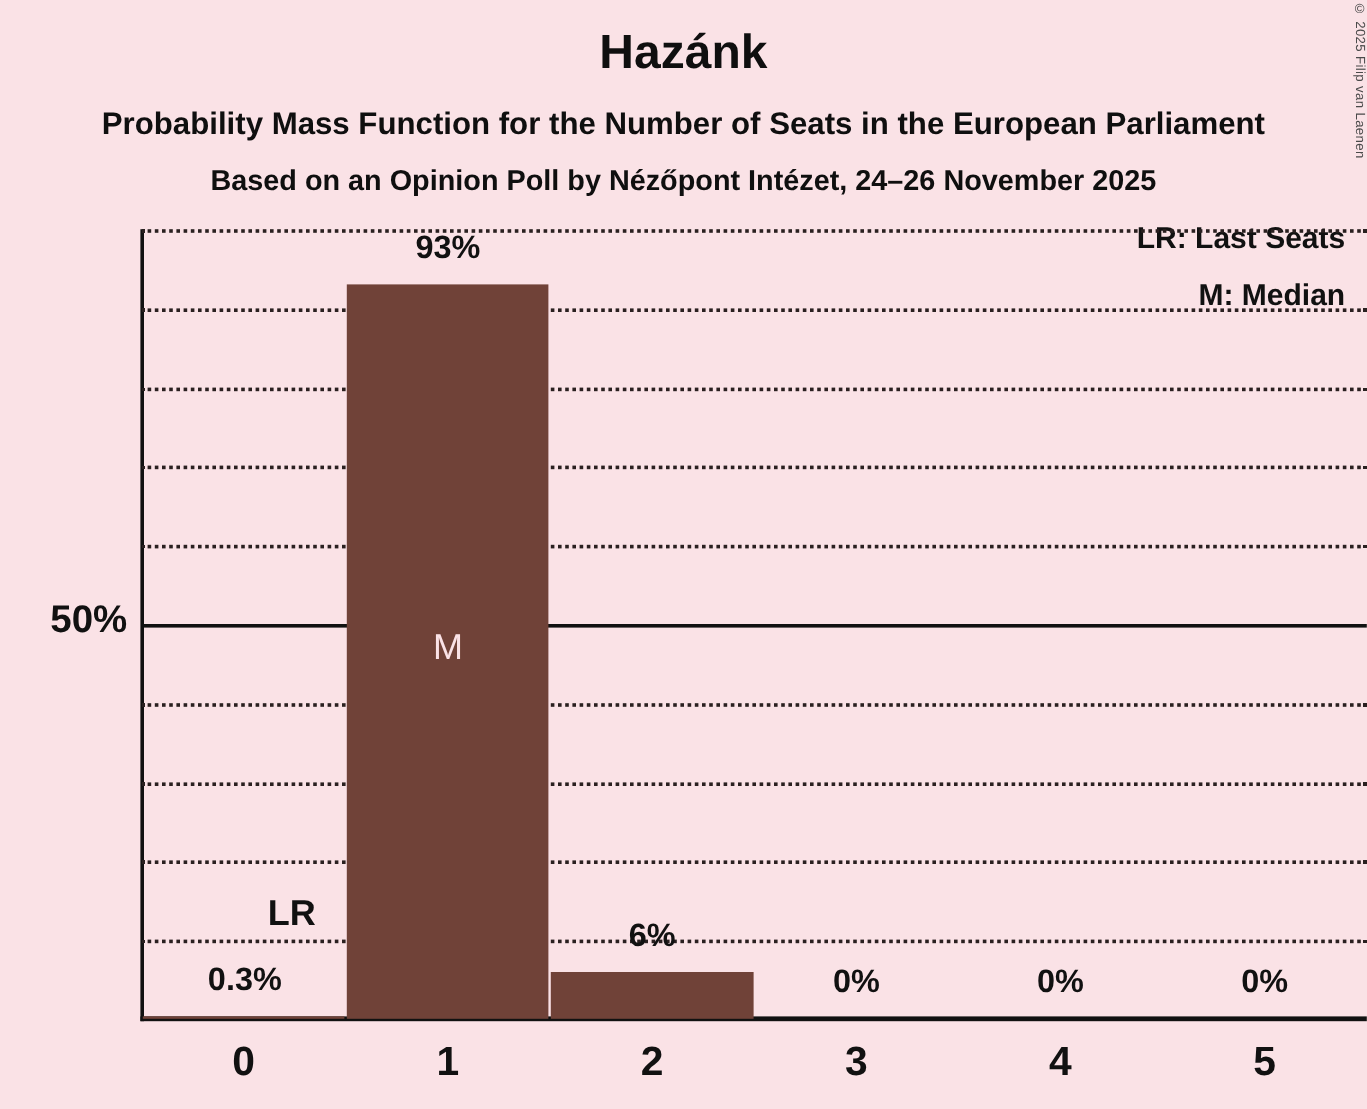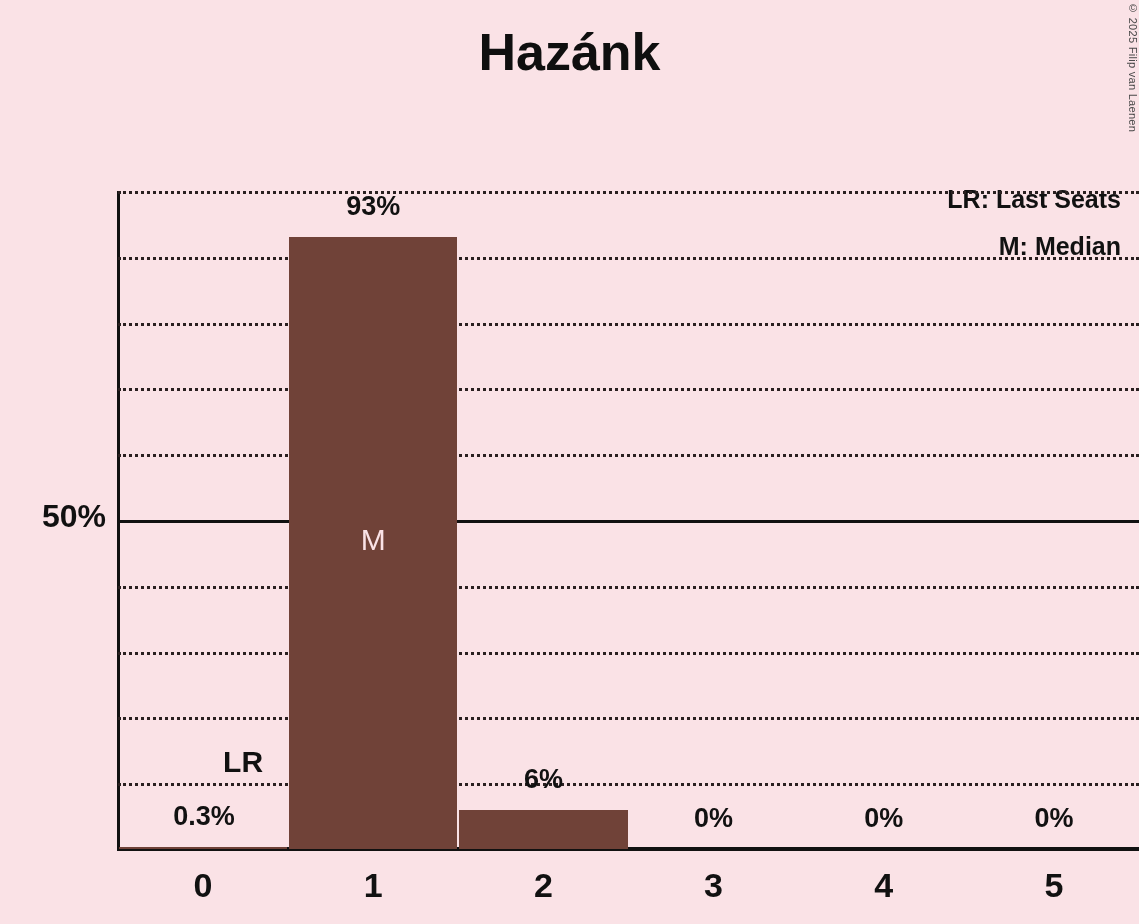--- a/index.html
+++ b/index.html
@@ -24,21 +24,21 @@
     position: absolute;
     left: 0;
     width: 1139px;
     text-align: center;
     color: #0f0f0f;
     font-weight: bold;
     white-space: nowrap;
   }
   #main-title {
     top: 22px;
-    font-size: 52px;
+    font-size: 40px;
     letter-spacing: 0px;
   }
   #subtitle-1 {
     top: 88px;
     font-size: 26px;
   }
   #subtitle-2 {
     top: 137px;
     font-size: 24px;
   }
@@ -153,20 +153,22 @@
     font-weight: bold;
     color: #111111;
   }
 </style>
 </head>
 <body>
 
 <div id="chart-root">
 
   <div class="title" id="main-title">Hazánk</div>
+  <div class="title" id="subtitle-1">Probability Mass Function for the Number of Seats in the European Parliament</div>
+  <div class="title" id="subtitle-2">Based on an Opinion Poll by Nézőpont Intézet, 24–26 November 2025</div>
 
   <div id="copyright">© 2025 Filip van Laenen</div>
 
   <div class="legend-line" id="legend-lr">LR: Last Seats</div>
   <div class="legend-line" id="legend-m">M: Median</div>
 
   <div id="y-axis"></div>
   <div id="x-axis"></div>
 
   <div id="plot">

